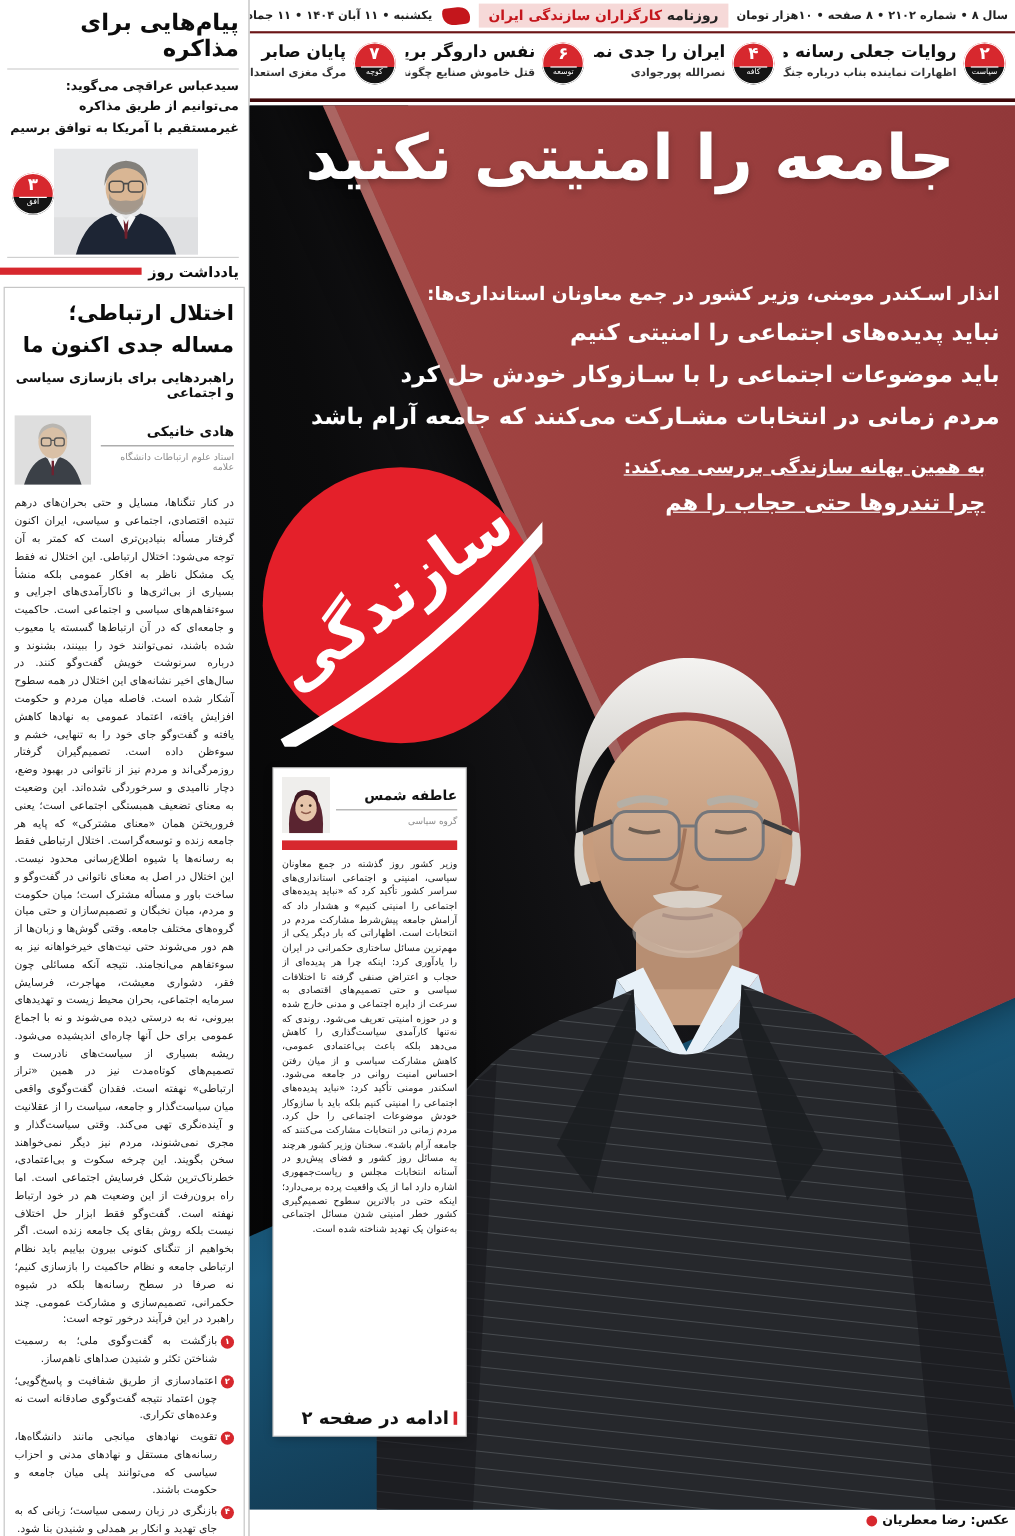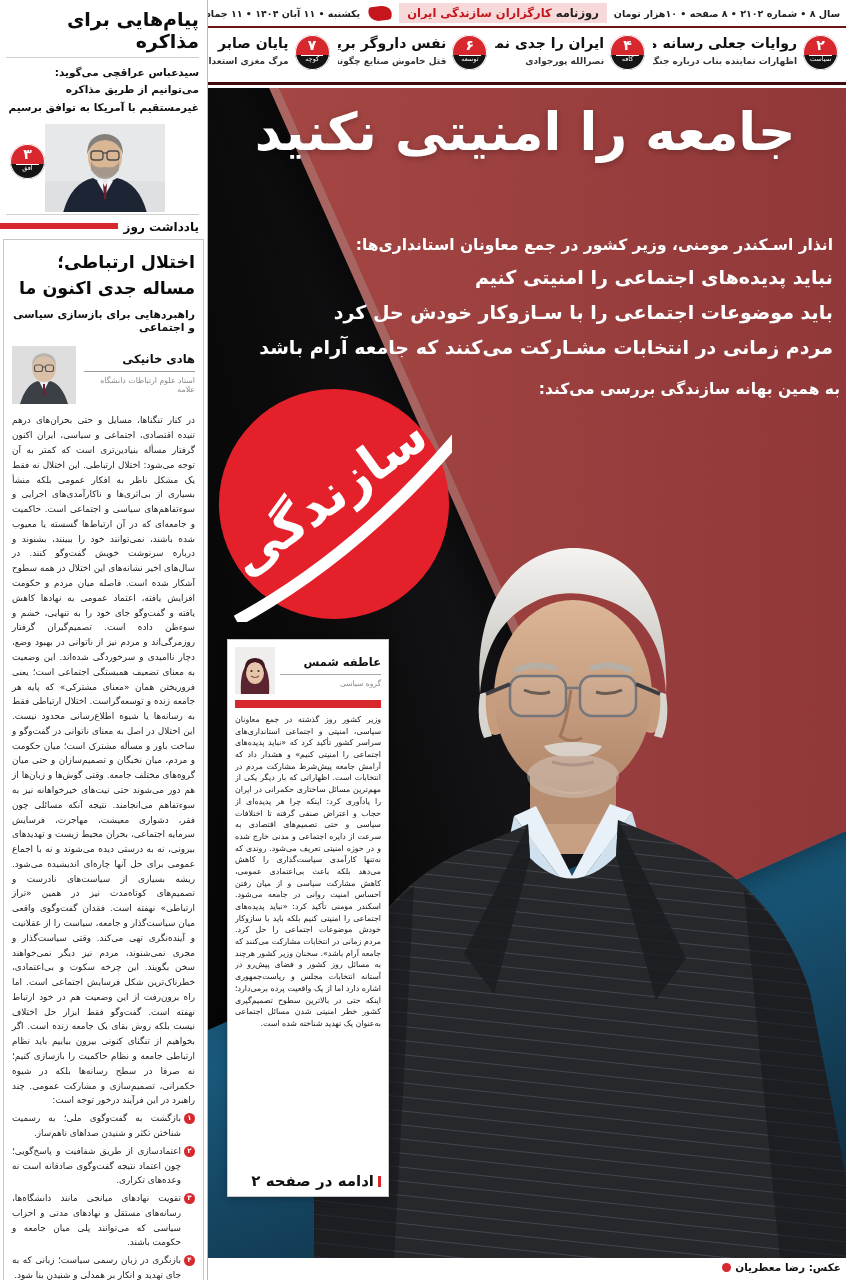--- a/index.html
+++ b/index.html
@@ -73,21 +73,21 @@
              transform:rotate(-24deg);transform-origin:top left;
              background:linear-gradient(115deg,#a54744 0%,#93393a 35%,#7c2f32 68%,#5a2125 100%);
              border-left:9px solid rgba(216,150,140,0.55);
              box-shadow:-20px 0 35px rgba(0,0,0,0.5);}
   .headline{position:absolute;top:14px;left:0;right:4px;text-align:center;color:#fff;
             font-size:52px;font-weight:800;white-space:nowrap;
             text-shadow:0 2px 6px rgba(0,0,0,.25);}
   .deck{position:absolute;top:148px;right:13px;color:#fff;}
   .deck .lead{font-size:15.5px;font-weight:700;margin-bottom:12px;}
   .deck .big{font-size:19px;font-weight:800;margin-bottom:13px;}
-  .kicker{position:absolute;top:292px;right:6px;text-align:right;color:#fff;}
+  .kicker{position:absolute;top:292px;right:25px;text-align:right;color:#fff;text-decoration:underline;}
   .kicker .lead{font-size:15.5px;font-weight:700;margin-bottom:11px;}
   .kicker .big{font-size:18.5px;font-weight:800;margin-bottom:12px;}
   .logo{position:absolute;left:8px;top:298px;width:236px;height:236px;}
   .minister{position:absolute;left:106px;bottom:-2px;width:548px;height:736px;}
 
   
   .report{position:absolute;left:20px;top:552px;width:160px;height:556px;background:#fff;
           box-shadow:0 0 0 1px #c9c9c9, 0 2px 8px rgba(0,0,0,.35);padding:7px 7px 6px;
           box-sizing:border-box;display:flex;flex-direction:column;}
   .rb-head{display:flex;justify-content:space-between;align-items:flex-start;gap:5px;}
@@ -240,20 +240,21 @@
 
     <div class="deck">
       <div class="lead">انذار اسـکندر مومنی، وزیر کشور در جمع معاونان استانداری‌ها:</div>
       <div class="big">نباید پدیده‌های اجتماعی را امنیتی کنیم</div>
       <div class="big">باید موضوعات اجتماعی را با سـازوکار خودش حل کرد</div>
       <div class="big">مردم زمانی در انتخابات مشـارکت می‌کنند که جامعه آرام باشد</div>
     </div>
 
     <div class="kicker">
       <div class="lead">به همین بهانه سازندگی بررسی می‌کند:</div>
+      <div class="big">چرا تندروها حتی حجاب را هم</div>
     </div>
 
     <svg class="minister" viewBox="0 0 548 736" preserveAspectRatio="xMidYMax slice">
       <defs>
         <linearGradient id="skin" x1="0" y1="0" x2="0" y2="1">
           <stop offset="0" stop-color="#dcb697"></stop>
             <stop offset="1" stop-color="#b1866a"></stop>
         </linearGradient>
         <linearGradient id="hairg" x1="0" y1="0" x2="0" y2="1">
           <stop offset="0" stop-color="#f4f3f1"></stop>

